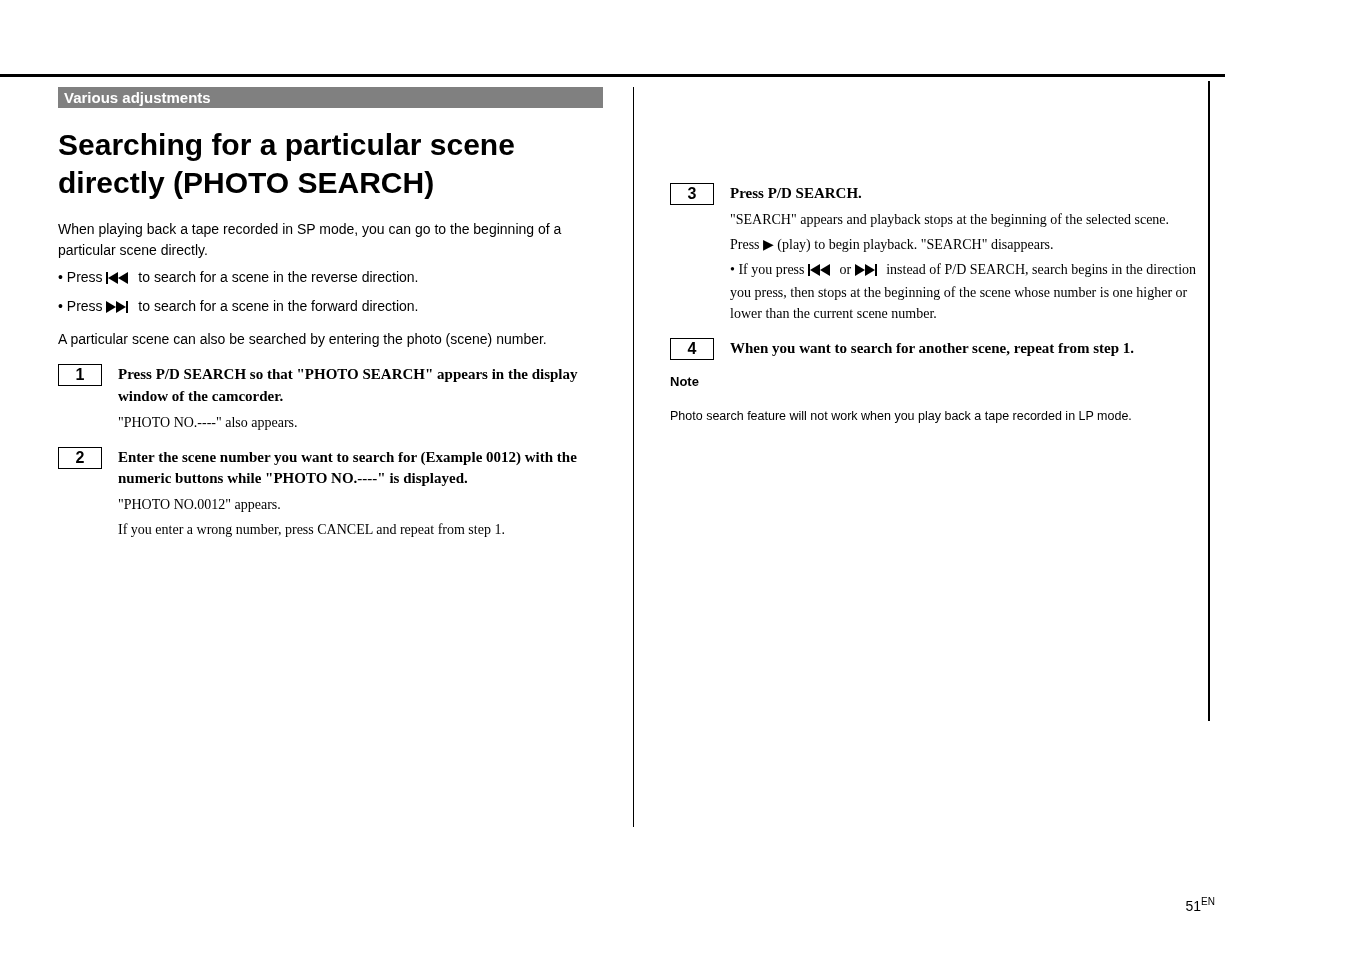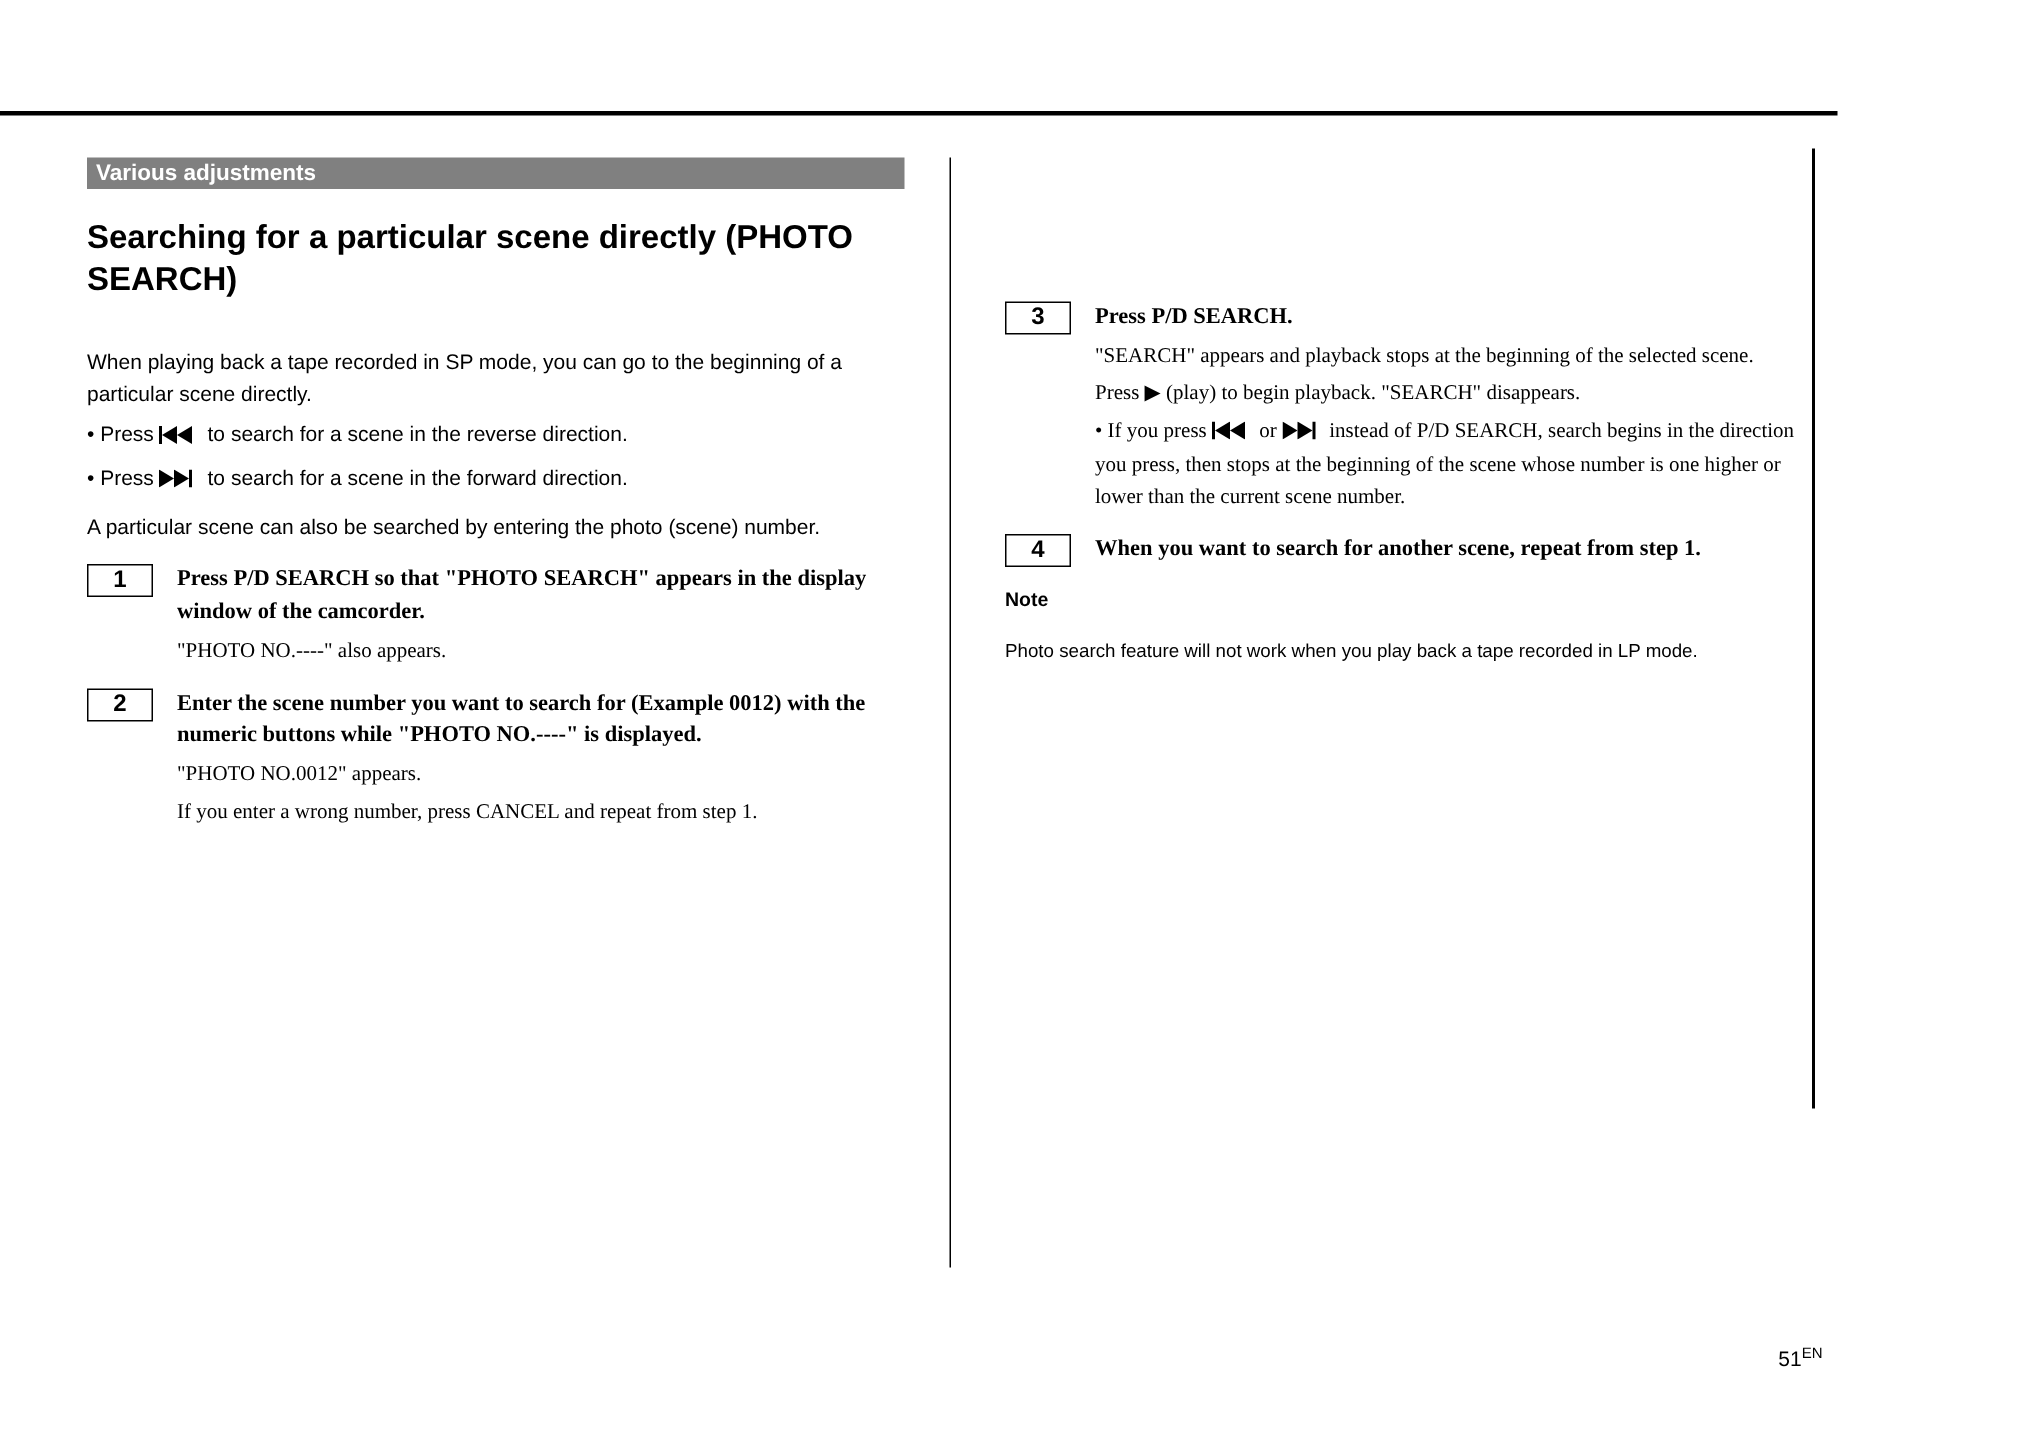--- a/index.html
+++ b/index.html
@@ -16,21 +16,21 @@
     position: absolute;
     left: 0;
     top: 74px;
     width: 1225px;
     height: 3px;
     background: #000;
   }
   .content {
     position: absolute;
     left: 58px;
-    top: 105px;
+    top: 87px;
     width: 1150px;
     display: flex;
   }
   .col {
     width: 50%;
     position: relative;
   }
   .col-left { padding-right: 30px; }
   .col-right { padding-left: 36px; border-left: 1px solid #000; min-height: 740px; }
   .section-banner {
@@ -38,22 +38,22 @@
     color: #fff;
     font-weight: bold;
     padding: 2px 6px;
     font-size: 15px;
     margin-bottom: 18px;
     display: inline-block;
     width: 100%;
   }
   .h-title {
     font-weight: bold;
-    font-size: 22px;
-    margin-bottom: 32px;
+    font-size: 30px;
+    margin-bottom: 18px;
     line-height: 1.25;
   }
   .ptext {
     font-size: 14px;
     line-height: 1.5;
     margin-bottom: 6px;
   }
   .step {
     display: flex;
     align-items: flex-start;

